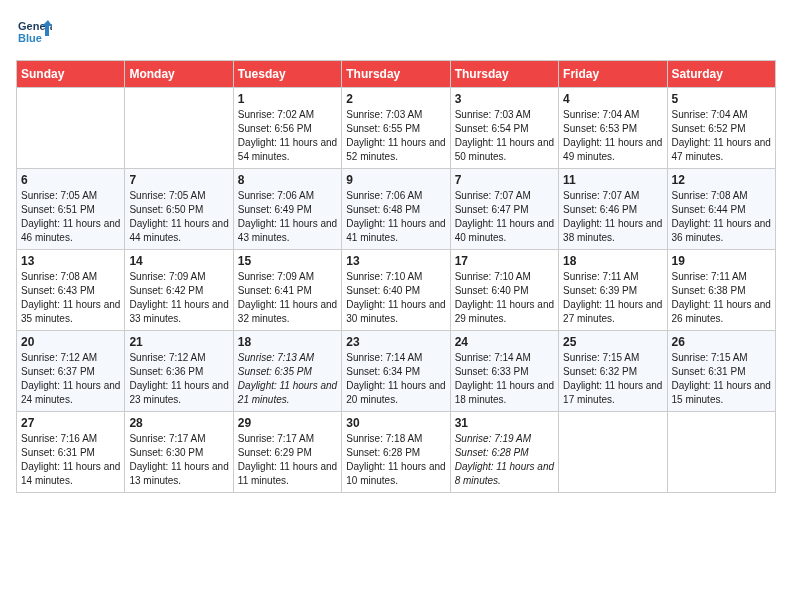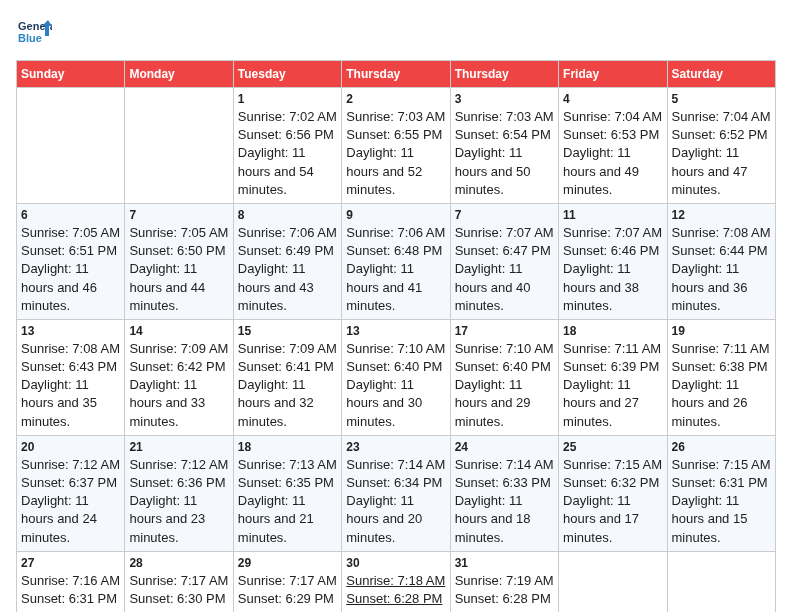--- a/index.html
+++ b/index.html
@@ -59,21 +59,21 @@
     tbody tr:nth-child(even) td {
       background: #f5f8fc;
     }
     .day-number {
       font-weight: bold;
       font-size: 12px;
       margin-bottom: 2px;
       display: block;
     }
     .cell-content {
-      font-size: 13px;
+      font-size: 10px;
       line-height: 1.4;
     }
   </style>
 </head>
 <body>
 
 <div class="header">
   <div class="logo">
   <div style="display:flex;align-items:center;gap:2px;">
     <svg width="36" height="36" viewBox="0 0 36 36">
@@ -232,21 +232,21 @@
 Daylight: 11 hours and 24 minutes.</div>
         </td>
         <td>
           <span class="day-number">21</span>
           <div class="cell-content" style="white-space: pre-line;">Sunrise: 7:12 AM
 Sunset: 6:36 PM
 Daylight: 11 hours and 23 minutes.</div>
         </td>
         <td>
           <span class="day-number">18</span>
-          <div class="cell-content" style="white-space: pre-line;">Sunrise: 7:13 AM
+          <div class="cell-content" style="white-space: pre-line; font-style: italic;">Sunrise: 7:13 AM
 Sunset: 6:35 PM
 Daylight: 11 hours and 21 minutes.</div>
         </td>
         <td>
           <span class="day-number">23</span>
           <div class="cell-content" style="white-space: pre-line;">Sunrise: 7:14 AM
 Sunset: 6:34 PM
 Daylight: 11 hours and 20 minutes.</div>
         </td>
         <td>
@@ -282,27 +282,27 @@
 Daylight: 11 hours and 13 minutes.</div>
         </td>
         <td>
           <span class="day-number">29</span>
           <div class="cell-content" style="white-space: pre-line;">Sunrise: 7:17 AM
 Sunset: 6:29 PM
 Daylight: 11 hours and 11 minutes.</div>
         </td>
         <td>
           <span class="day-number">30</span>
-          <div class="cell-content" style="white-space: pre-line; text-decoration: underline;">Sunrise: 7:18 AM
+          <div class="cell-content" style="white-space: pre-line;">Sunrise: 7:18 AM
 Sunset: 6:28 PM
 Daylight: 11 hours and 10 minutes.</div>
         </td>
         <td>
           <span class="day-number">31</span>
-          <div class="cell-content" style="white-space: pre-line;">Sunrise: 7:19 AM
+          <div class="cell-content" style="white-space: pre-line; font-style: italic;">Sunrise: 7:19 AM
 Sunset: 6:28 PM
 Daylight: 11 hours and 8 minutes.</div>
         </td>
         <td></td>
         <td></td>
       </tr>
     </tbody>
 </table>
 
 </body></html>

